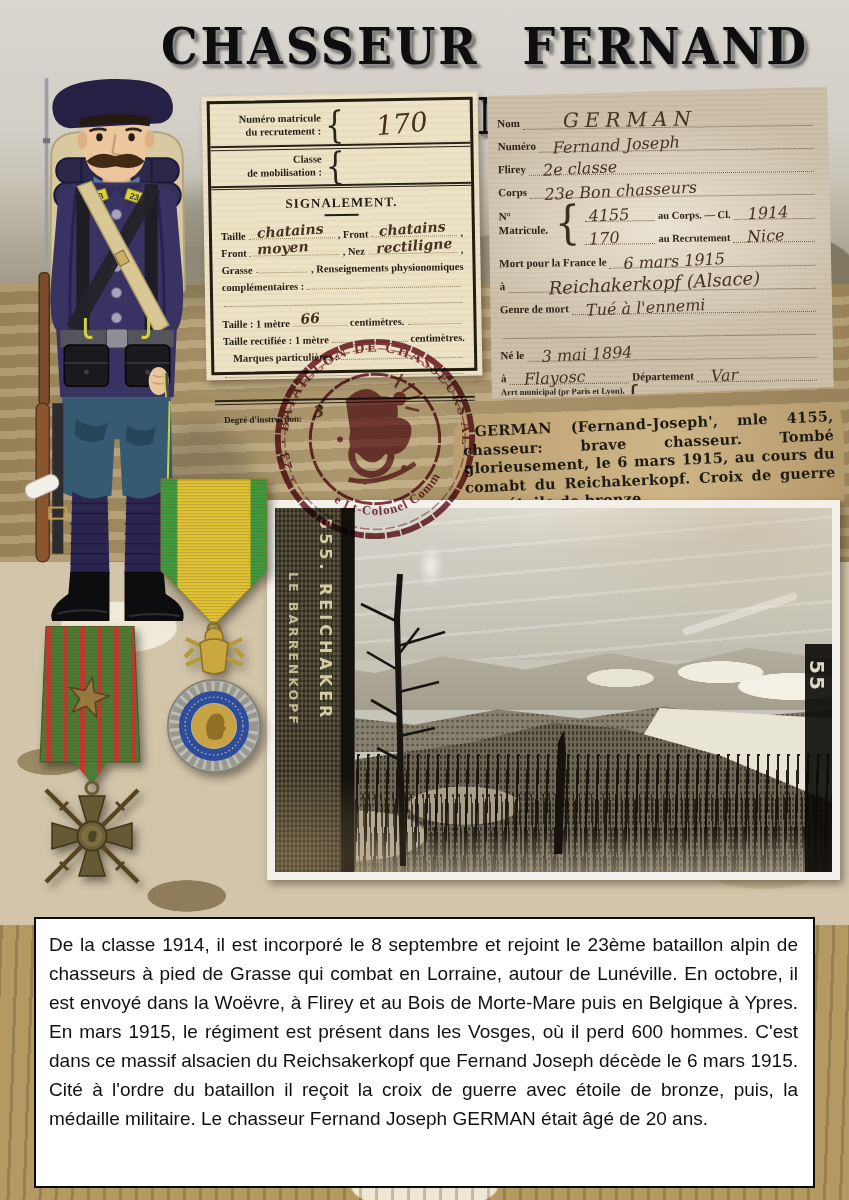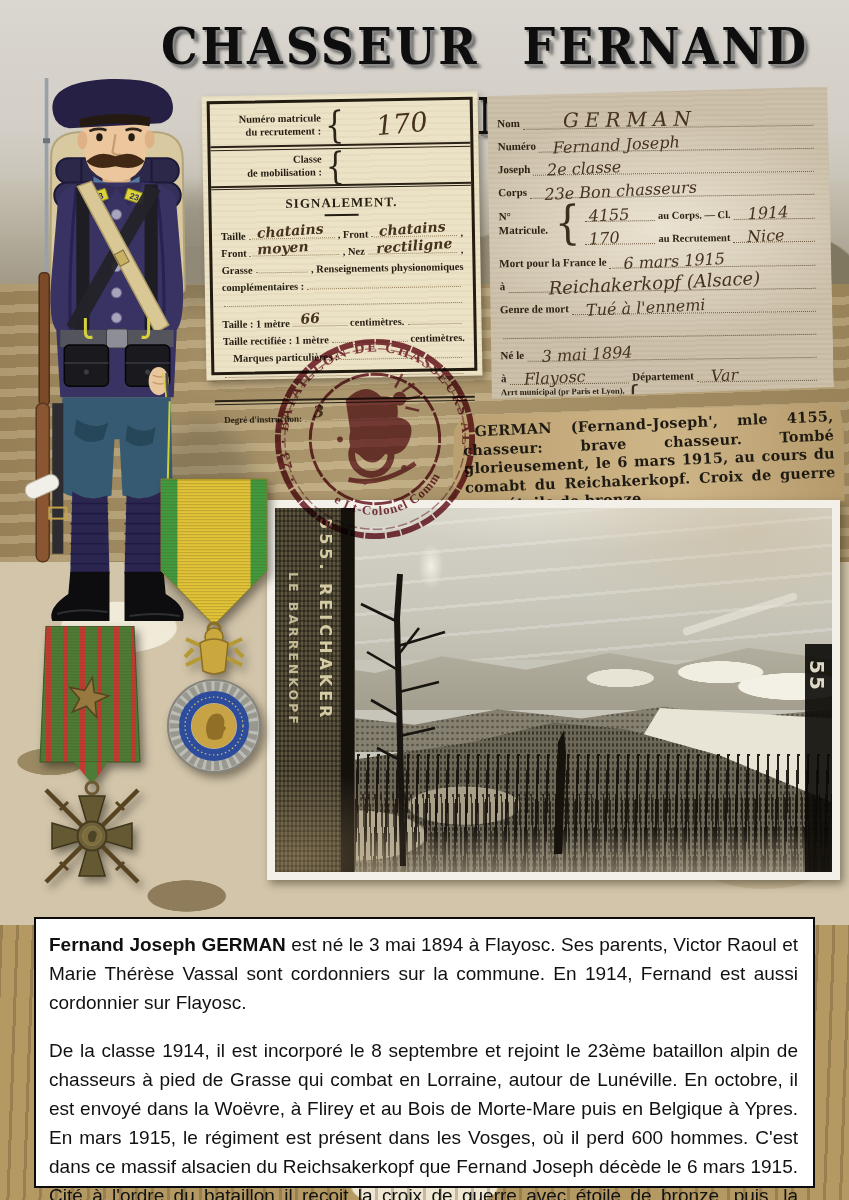--- a/index.html
+++ b/index.html
@@ -350,21 +350,21 @@
           <span class="hw d2-hw d2-name">GERMAN</span>
         </span>
     </div>
     <div class="d2-row">
       <span class="d2-lbl">Numéro</span>
       <span class="d2-fill">
           <span class="hw d2-hw">Fernand Joseph</span>
         </span>
     </div>
     <div class="d2-row">
-      <span class="d2-lbl">Joseph</span>
+      <span class="d2-lbl">Flirey</span>
       <span class="d2-fill">
           <span class="hw d2-hw">2e classe</span>
         </span>
     </div>
     <div class="d2-row">
       <span class="d2-lbl">Corps</span>
       <span class="d2-fill">
           <span class="hw d2-hw">23e Bon chasseurs</span>
         </span>
     </div>
@@ -556,18 +556,17 @@
       <path d="M136 58 l10 -12 M142 64 l14 -6 M144 72 l15 0 M142 80 l13 6" stroke-width="2.5" fill="none"></path>
       <circle cx="138" cy="70" r="7" stroke="none"></circle>
       <path d="M70 140 q30 14 70 -2" stroke-width="5" fill="none"></path>
       <circle cx="70" cy="98" r="3" stroke="none"></circle>
         <circle cx="128" cy="140" r="3" stroke="none"></circle>
       <circle cx="86" cy="146" r="2.5" stroke="none"></circle>
     </g>
   </svg>
 
   <div class="abs biobox">
-    <p><b>Fernand Joseph GERMAN</b><span> est né le 3 mai 1894 à Flayosc. Ses parents, Victor Raoul et Marie Thérèse Vassal sont cordonniers sur la commune. En 1914, Fernand est aussi cordonnier sur Flayosc.</span></p>
     <p>De la classe 1914, il est incorporé le 8 septembre et rejoint le 23ème bataillon alpin de chasseurs à pied de Grasse qui combat en Lorraine, autour de Lunéville. En octobre, il est envoyé dans la Woëvre, à Flirey et au Bois de Morte-Mare puis en Belgique à Ypres. En mars 1915, le régiment est présent dans les Vosges, où il perd 600 hommes. C'est dans ce massif alsacien du Reichsakerkopf que Fernand Joseph décède le 6 mars 1915. Cité à l'ordre du bataillon il reçoit la croix de guerre avec étoile de bronze, puis, la médaille militaire. Le chasseur Fernand Joseph GERMAN était âgé de 20 ans.</p>
 
   </div>
 
 </div>
 
 </body></html>

